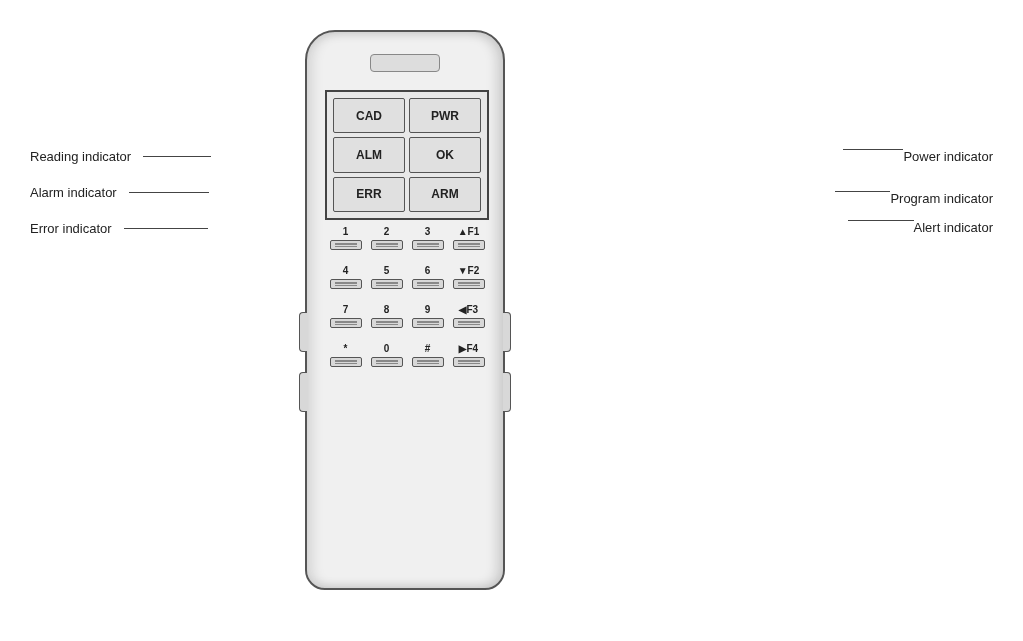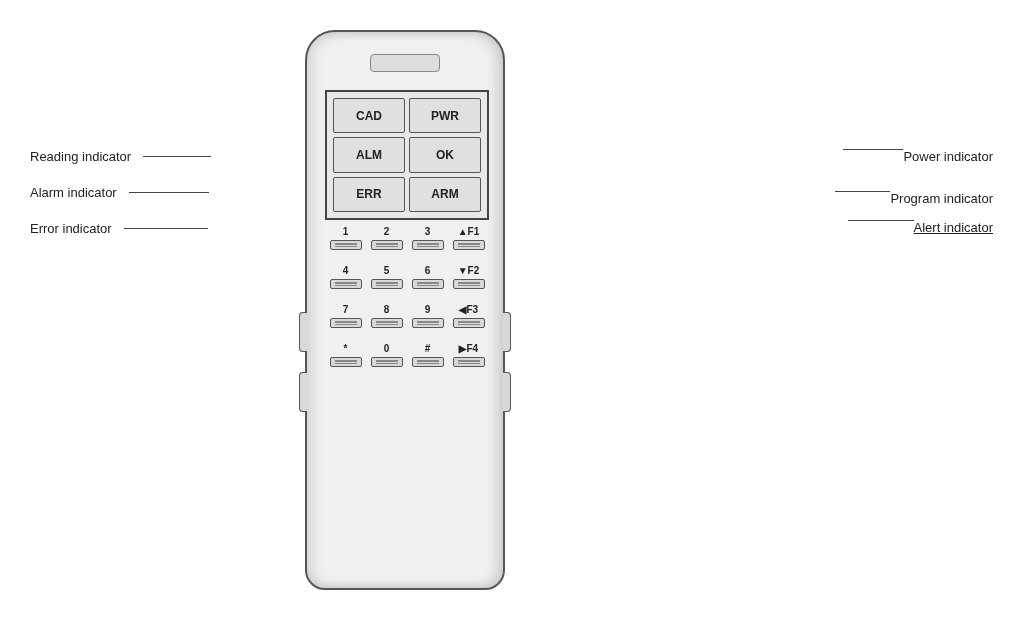--- a/index.html
+++ b/index.html
@@ -201,21 +201,21 @@
   <div class="label-right" style="top: 149px;">
     <span class="label-text">Power indicator</span>
     <div class="callout-line" style="width: 60px;"></div>
   </div>
 
   <div class="label-right" style="top: 191px;">
     <span class="label-text">Program indicator</span>
     <div class="callout-line" style="width: 55px;"></div>
   </div>
 
-  <div class="label-right" style="top: 220px; text-decoration: underline;">
+  <div class="label-right" style="top: 220px;">
     <span class="label-text">Alert indicator</span>
     <div class="callout-line" style="width: 66px;"></div>
   </div>
 
   <div class="device">
 
     <div class="card-slot"></div>
 
     <div class="ridge-left ridge-left-1"></div>
     <div class="ridge-left ridge-left-2"></div>

